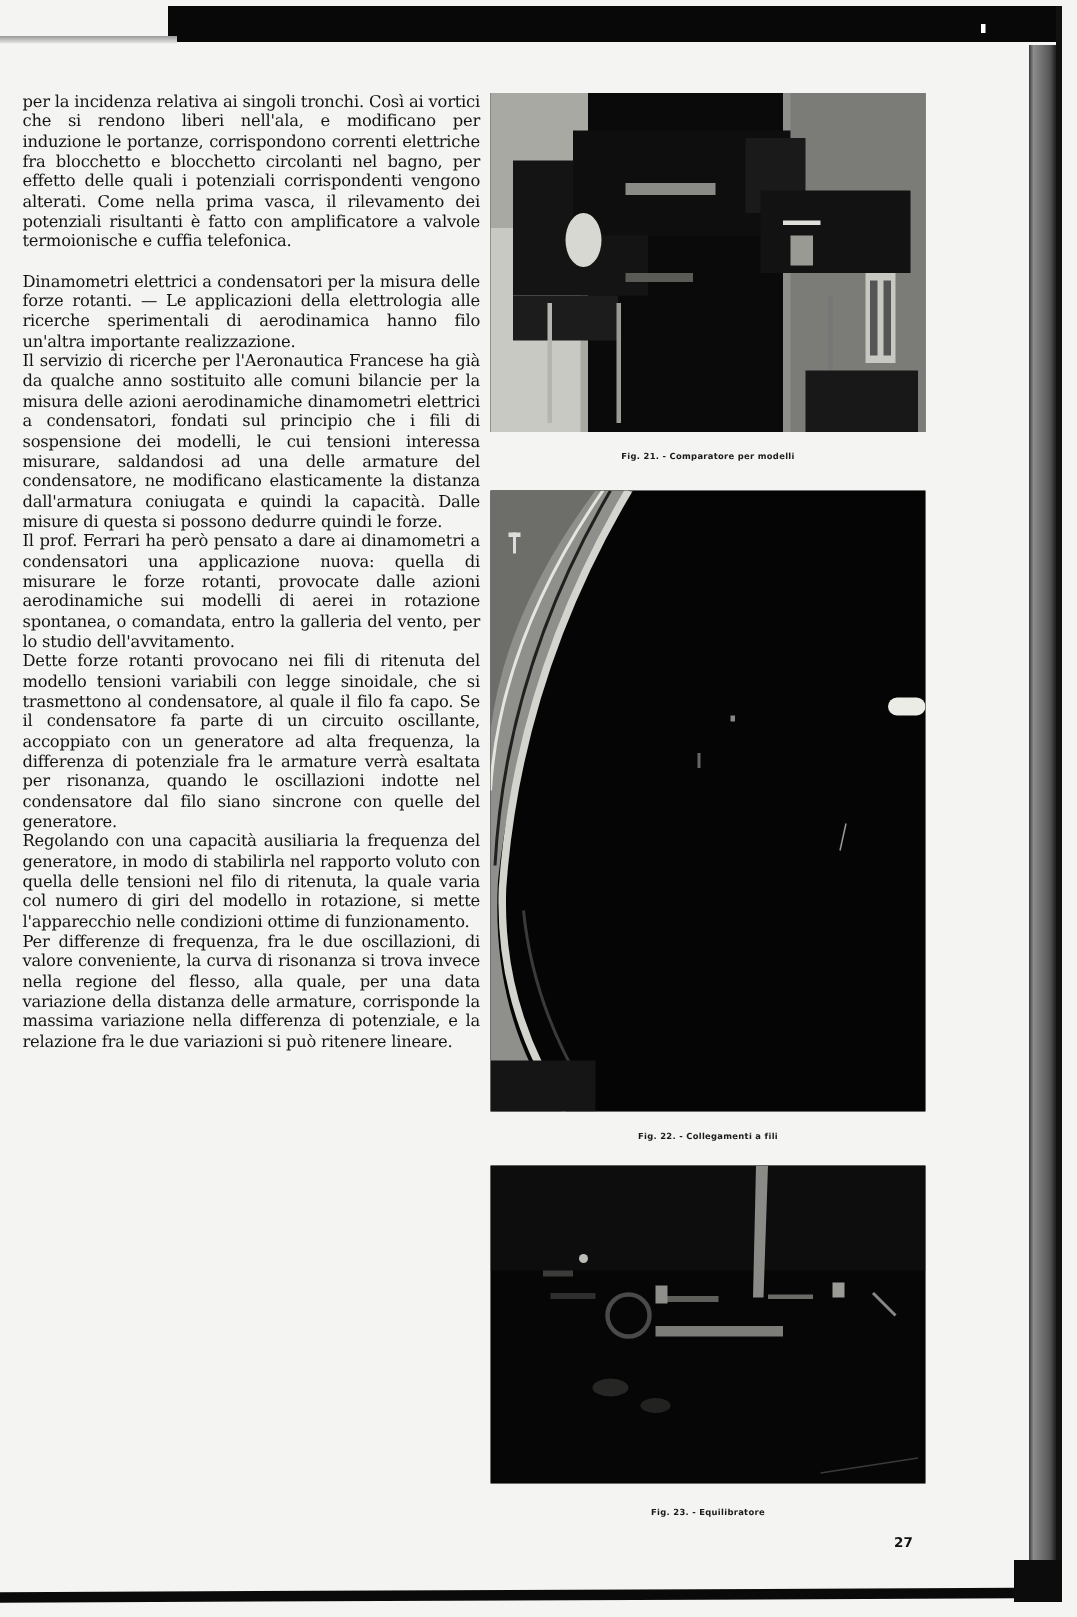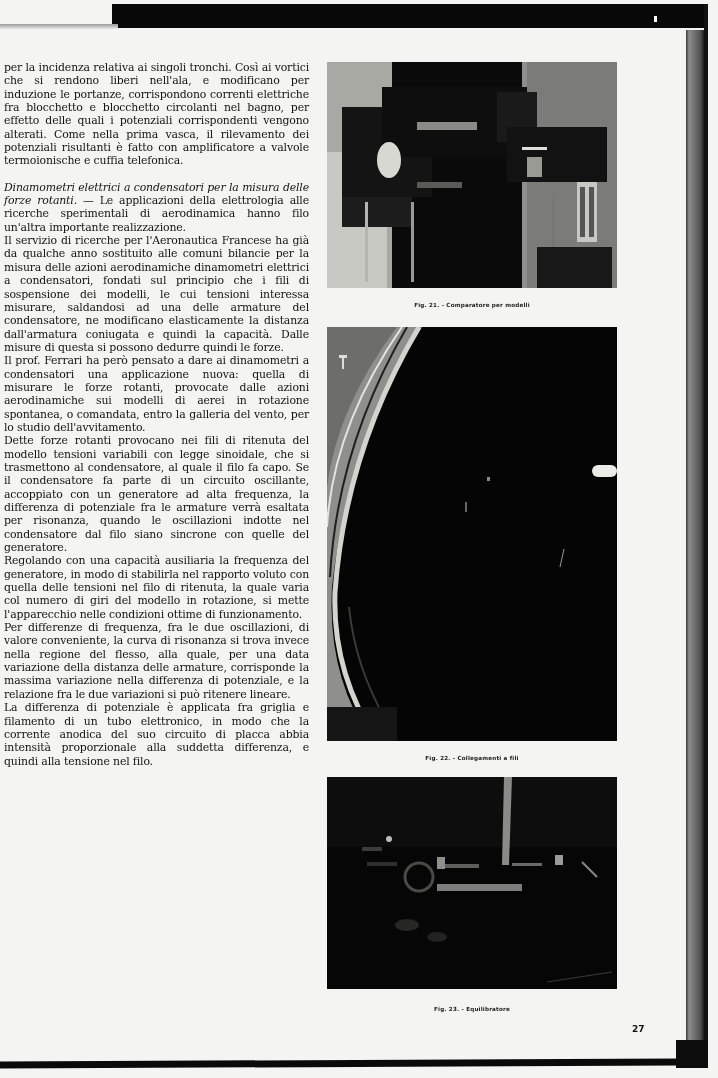--- a/index.html
+++ b/index.html
@@ -70,35 +70,34 @@
       left: 676px;
       top: 1040px;
       width: 32px;
       height: 28px;
       background: #0c0c0c;
     }
 
     
     .text-column {
       position: absolute;
-      left: 4px;
+      left: 15px;
       top: 61px;
       width: 305px;
       font-size: 10.9px;
       line-height: 13.35px;
       text-align: justify;
       letter-spacing: -0.15px;
     }
     .text-column p {
       margin: 0;
       text-indent: 0;
     }
     .gap { height: 13px; }
     .section-head {
-      font-style: italic;
     }
 
     
     .figure {
       position: absolute;
       left: 327px;
       width: 290px;
       background: #050505;
       overflow: hidden;
     }
@@ -122,21 +121,20 @@
     .cap3 { top: 1006px; }
 
     .page-number {
       position: absolute;
       left: 596px;
       top: 1024px;
       font-family: "DejaVu Sans", "Liberation Sans", sans-serif;
       font-weight: bold;
       font-size: 9px;
       color: #111;
-      margin-left: 36px;
     }
 
     svg { display: block; }
   </style>
 </head>
 <body>
 
 <div class="top-bar"></div>
 <div class="top-left-shadow"></div>
 <div class="top-bar-mark"></div>
@@ -147,21 +145,20 @@
 
 <div class="text-column">
   <p>per la incidenza relativa ai singoli tronchi. Così ai vortici che si rendono liberi nell'ala, e modificano per induzione le portanze, corrispondono correnti elettriche fra blocchetto e blocchetto circolanti nel bagno, per effetto delle quali i potenziali corrispondenti vengono alterati. Come nella prima vasca, il rilevamento dei potenziali risultanti è fatto con amplificatore a valvole termoionische e cuffia telefonica.</p>
   <div class="gap"></div>
   <p><span class="section-head">Dinamometri elettrici a condensatori per la misura delle forze rotanti.</span><span> — </span><span>Le applicazioni della elettrologia alle ricerche sperimentali di aerodinamica hanno filo un'altra importante realizzazione.</span></p>
   <p>Il servizio di ricerche per l'Aeronautica Francese ha già da qualche anno sostituito alle comuni bilancie per la misura delle azioni aerodinamiche dinamometri elettrici a condensatori, fondati sul principio che i fili di sospensione dei modelli, le cui tensioni interessa misurare, saldandosi ad una delle armature del condensatore, ne modificano elasticamente la distanza dall'armatura coniugata e quindi la capacità. Dalle misure di questa si possono dedurre quindi le forze.</p>
   <p>Il prof. Ferrari ha però pensato a dare ai dinamometri a condensatori una applicazione nuova: quella di misurare le forze rotanti, provocate dalle azioni aerodinamiche sui modelli di aerei in rotazione spontanea, o comandata, entro la galleria del vento, per lo studio dell'avvitamento.</p>
   <p>Dette forze rotanti provocano nei fili di ritenuta del modello tensioni variabili con legge sinoidale, che si trasmettono al condensatore, al quale il filo fa capo. Se il condensatore fa parte di un circuito oscillante, accoppiato con un generatore ad alta frequenza, la differenza di potenziale fra le armature verrà esaltata per risonanza, quando le oscillazioni indotte nel condensatore dal filo siano sincrone con quelle del generatore.</p>
   <p>Regolando con una capacità ausiliaria la frequenza del generatore, in modo di stabilirla nel rapporto voluto con quella delle tensioni nel filo di ritenuta, la quale varia col numero di giri del modello in rotazione, si mette l'apparecchio nelle condizioni ottime di funzionamento.</p>
   <p>Per differenze di frequenza, fra le due oscillazioni, di valore conveniente, la curva di risonanza si trova invece nella regione del flesso, alla quale, per una data variazione della distanza delle armature, corrisponde la massima variazione nella differenza di potenziale, e la relazione fra le due variazioni si può ritenere lineare.</p>
-  <p>La differenza di potenziale è applicata fra griglia e filamento di un tubo elettronico, in modo che la corrente anodica del suo circuito di placca abbia intensità proporzionale alla suddetta differenza, e quindi alla tensione nel filo.</p>
 </div>
 
 <div class="figure fig1">
   <svg width="290" height="226" viewBox="0 0 290 226">
     <rect x="0" y="0" width="290" height="226" fill="#8e8e8a"></rect>
     <rect x="0" y="0" width="70" height="226" fill="#a9a9a4"></rect>
     <rect x="0" y="90" width="60" height="136" fill="#c9c9c4"></rect>
     <rect x="200" y="0" width="90" height="226" fill="#7b7b77"></rect>
     <rect x="250" y="120" width="20" height="60" fill="#c8c8c2"></rect>
     <rect x="253" y="125" width="5" height="50" fill="#555"></rect>

